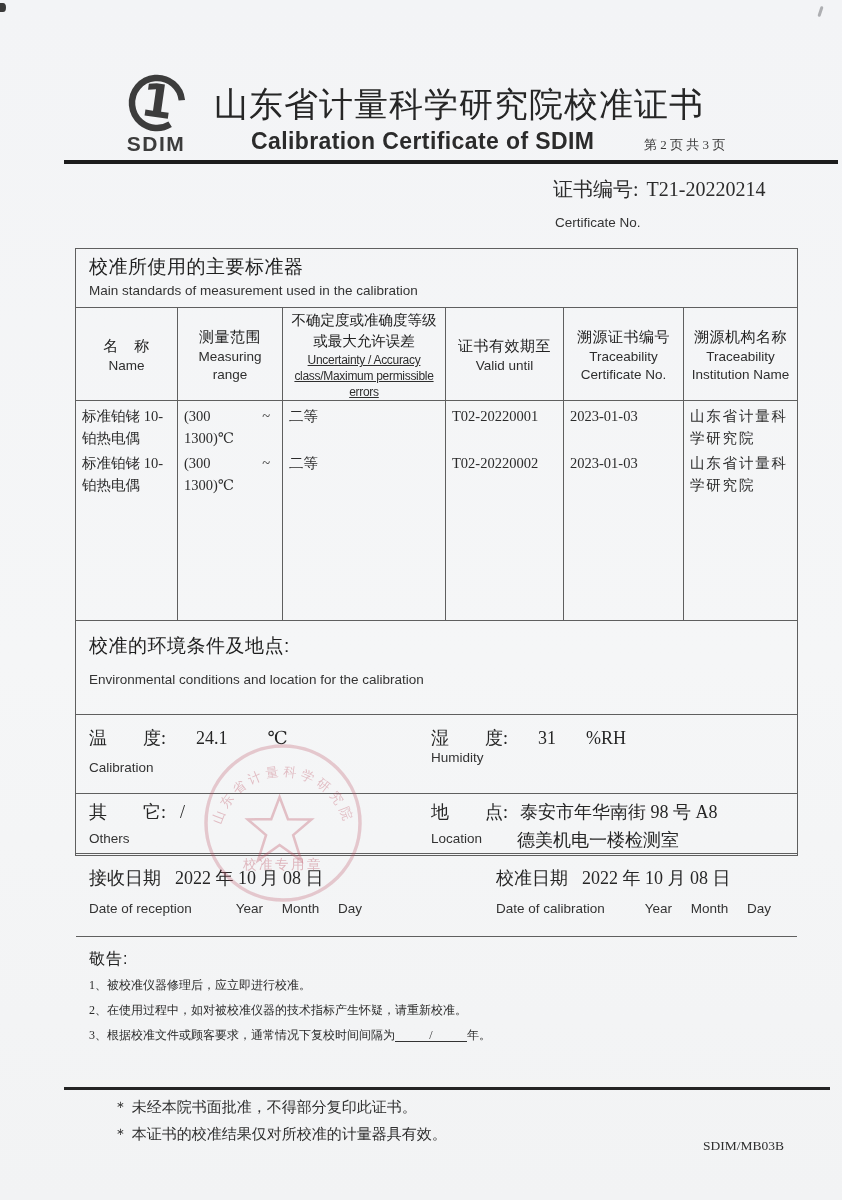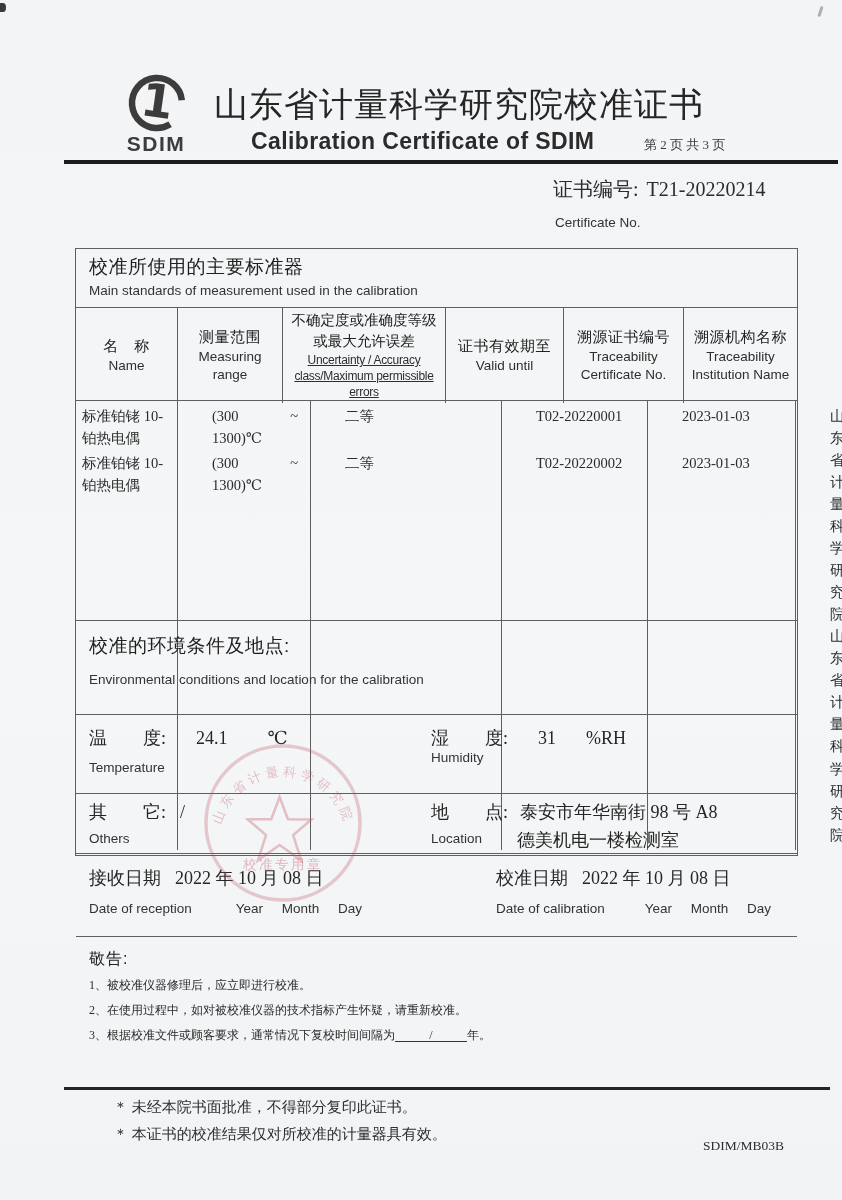--- a/index.html
+++ b/index.html
@@ -42,21 +42,21 @@
   
   .tgrid{ position:absolute; left:0; width:721px; display:grid;
           grid-template-columns:102px 105px 163px 118px 120px 1fr; }
   .thead{ top:58px; height:94px; border-top:1px solid #5f5f5f; border-bottom:1px solid #5f5f5f; }
   .thead .cell{ border-right:1px solid #5f5f5f; display:flex; flex-direction:column; justify-content:center; align-items:center; text-align:center; padding:2px 3px; }
   .thead .cell:last-child{ border-right:none; }
   .th-zh{ font-size:15px; letter-spacing:.5px; color:#222; line-height:1.45; }
   .th-en{ font-size:13.5px; color:#2e2e2e; line-height:1.35; }
   .cell-c3 .th-zh{ font-size:14.5px; letter-spacing:0; }
   .cell-c3 .th-en{ font-size:12px; letter-spacing:-.3px;text-decoration:underline; }
-  .tbody{ top:152px; height:220px; border-bottom:1px solid #5f5f5f;gap:28px; }
+  .tbody{ top:152px; height:220px; border-bottom:1px solid #5f5f5f; }
   .tbody .col{ border-right:1px solid #5f5f5f; padding:4px 6px; font-size:14.5px; line-height:1.52; color:#2b2b2b; }
   .tbody .col:last-child{ border-right:none; }
   .chunk{ min-height:47px; }
   .range-l1{ display:flex; justify-content:space-between; padding-right:6px; }
   .inst{ letter-spacing:1.8px; }
 
   
   .env-label{ font-size:18px; color:#262626; white-space:nowrap; }
   .env-en{ font-size:13.5px; color:#333; }
   .val18{ font-size:18px; color:#262626; }
@@ -173,21 +173,21 @@
         <div class="chunk inst">山东省计量科学研究院</div>
       </div>
     </div>
 
     <div class="sec-title-zh sans" style="top:384px;">校准的环境条件及地点:</div>
     <div class="sec-title-en sans" style="top:423px;">Environmental conditions and location for the calibration</div>
     <div class="rule" style="top:465px;"></div>
 
     <div style="position:absolute; left:13px; top:477px;">
       <div class="env-label serif"><span>温　　度:</span><span class="val18" style="margin-left:30px;">24.1</span><span class="val18" style="margin-left:40px;">℃</span></div>
-      <div class="env-en sans" style="margin-top:10px;">Temperature</div>
+      <div class="env-en sans" style="margin-top:10px;">Calibration</div>
     </div>
     <div style="position:absolute; left:355px; top:477px;">
       <div class="env-label serif"><span>湿　　度:</span><span class="val18" style="margin-left:30px;">31</span><span class="val18" style="margin-left:30px;">%RH</span></div>
       <div class="env-en sans" style="">Humidity</div>
     </div>
     <div class="rule" style="top:544px;"></div>
 
     <div style="position:absolute; left:13px; top:551px;">
       <div class="env-label serif"><span>其　　它:</span><span class="val18" style="margin-left:14px;">/</span></div>
       <div class="env-en sans" style="margin-top:7px;">Others</div>

